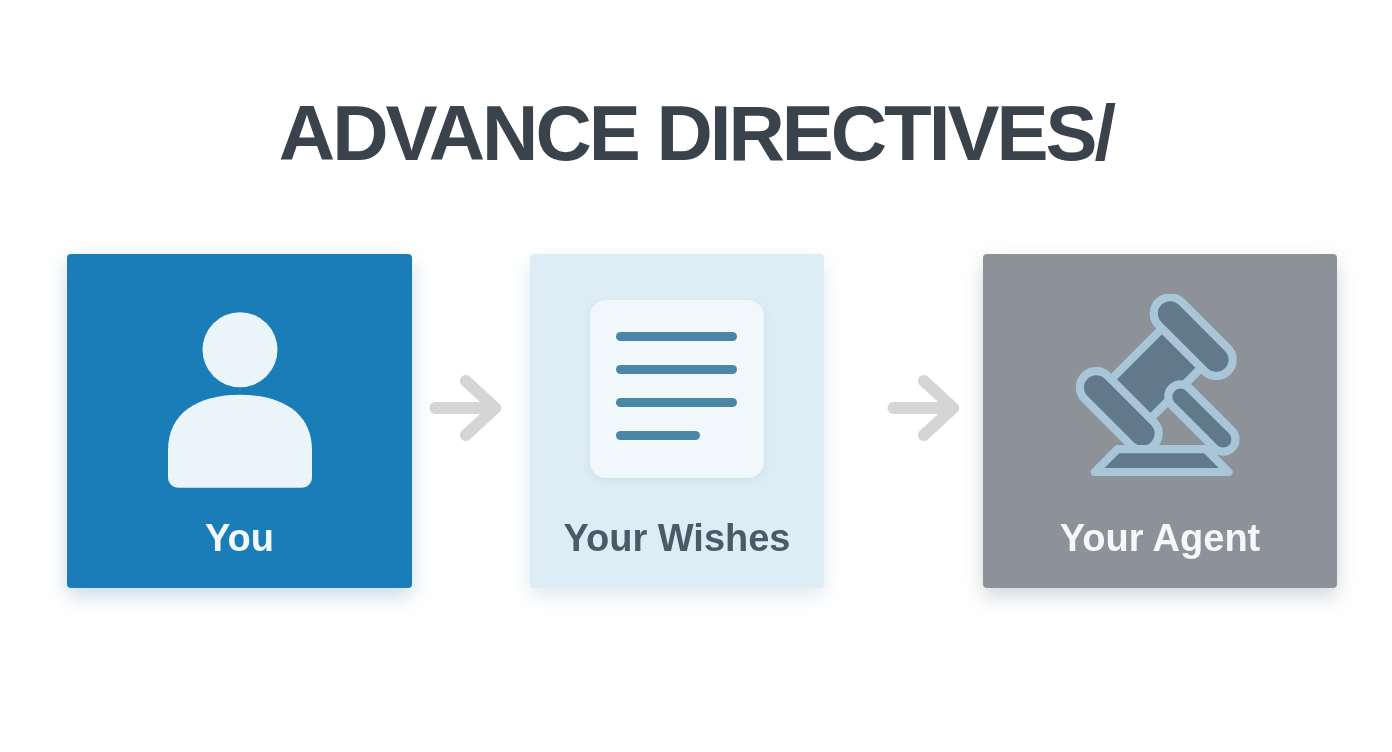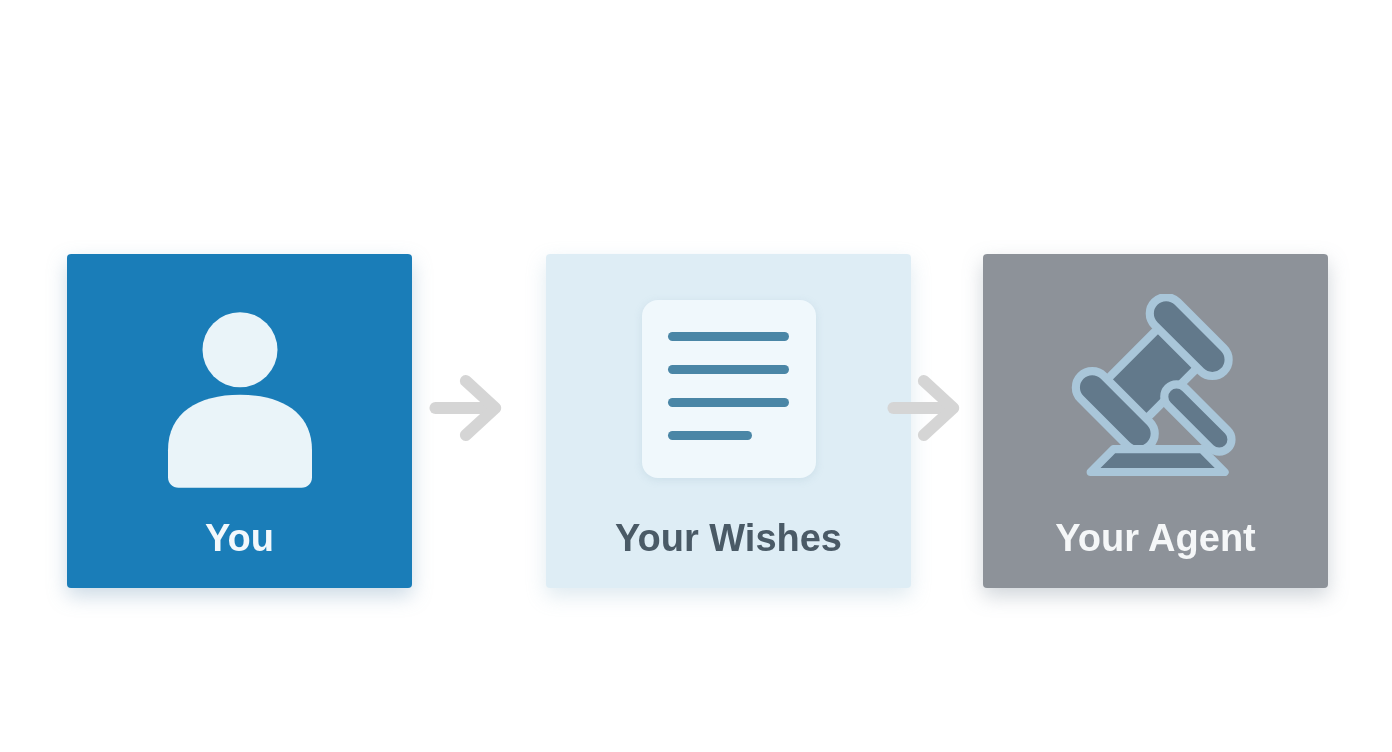--- a/index.html
+++ b/index.html
@@ -33,30 +33,31 @@
     height: 334px;
     border-radius: 4px;
   }
   .box-you {
     left: 67px;
     width: 345px;
     background: var(--box-you-bg, #1A7DB8);
     box-shadow: 0 8px 20px rgba(110, 150, 180, 0.35);
   }
   .box-wishes {
-    left: 546px;
-    width: 365px;
+    left: 530px;
+    width: 294px;
     background: var(--box-wishes-bg, #DEEDF5);
     box-shadow: 0 8px 20px rgba(150, 185, 205, 0.30);
   }
   .box-agent {
     left: 983px;
     width: 345px;
     background: var(--box-agent-bg, #8D9299);
     box-shadow: 0 8px 20px rgba(120, 135, 150, 0.35);
+    padding-left: 9px;
   }
   .box-label {
     position: absolute;
     bottom: 28px;
     left: 0;
     width: 100%;
     text-align: center;
     font-size: 38px;
     font-weight: 700;
     letter-spacing: 0px;
@@ -111,20 +112,21 @@
     height: 76px;
   }
   .arrow-1 { left: 426px; }
   .arrow-2 { left: 884px; }
 </style>
 </head>
 <body>
 
 <div class="canvas">
 
+  <div class="title">ADVANCE DIRECTIVES/</div>
 
   <div class="box box-you">
     <svg class="person-icon-svg" viewBox="0 0 100 117" aria-hidden="true">
       <g fill="var(--person-icon, #EAF4F9)">
         <circle cx="50" cy="25" r="25"></circle>
         <path d="M2 110 C2 114 5 117 9 117 L91 117 C95 117 98 114 98 110 L98 92 C98 67 78 55 50 55 C22 55 2 67 2 92 Z"></path>
       </g>
     </svg>
     <div class="box-label label-you">You</div>
   </div>

